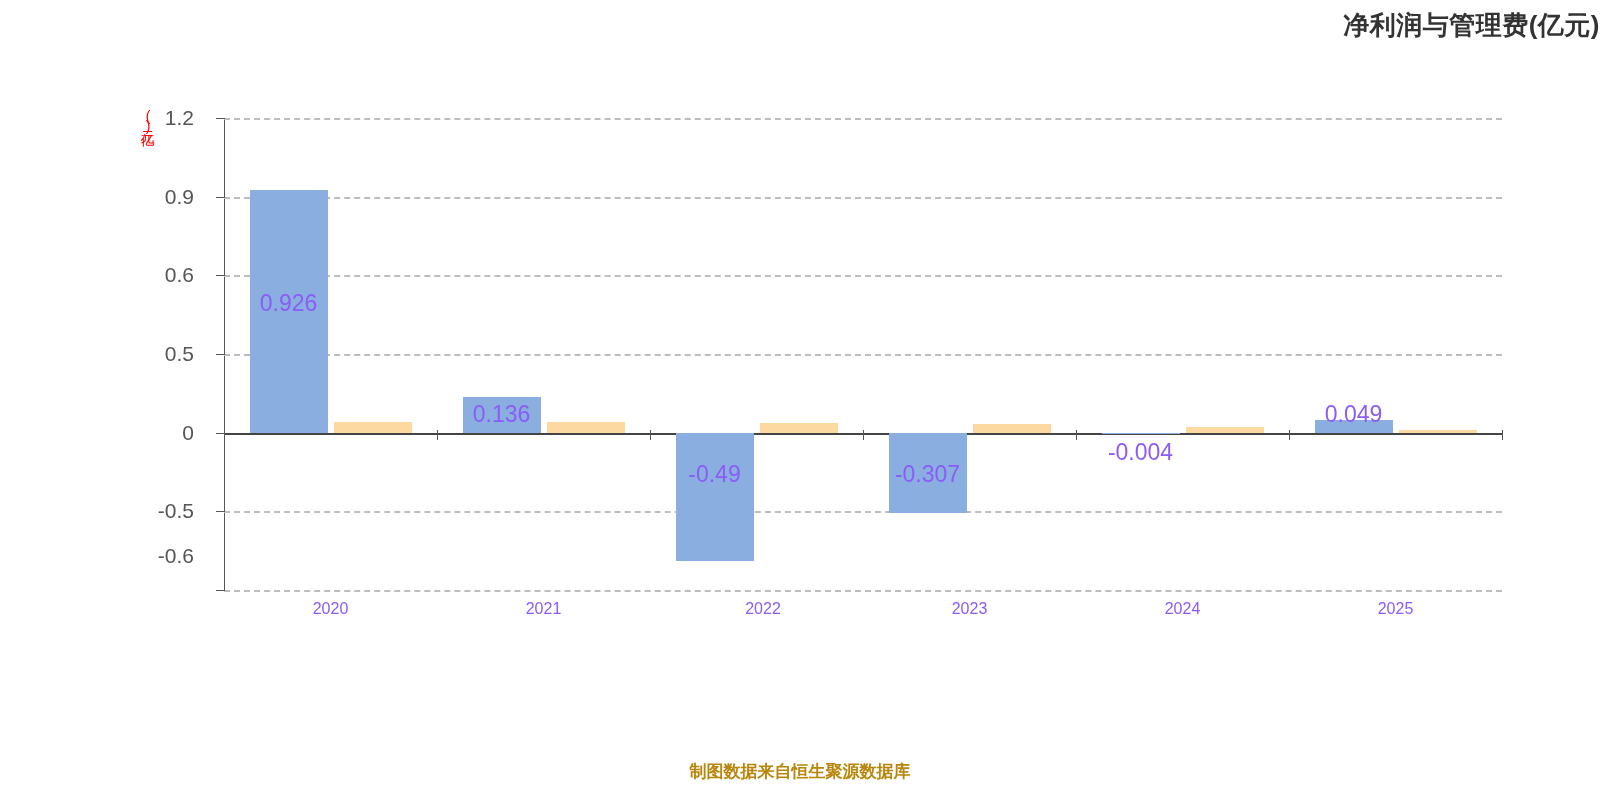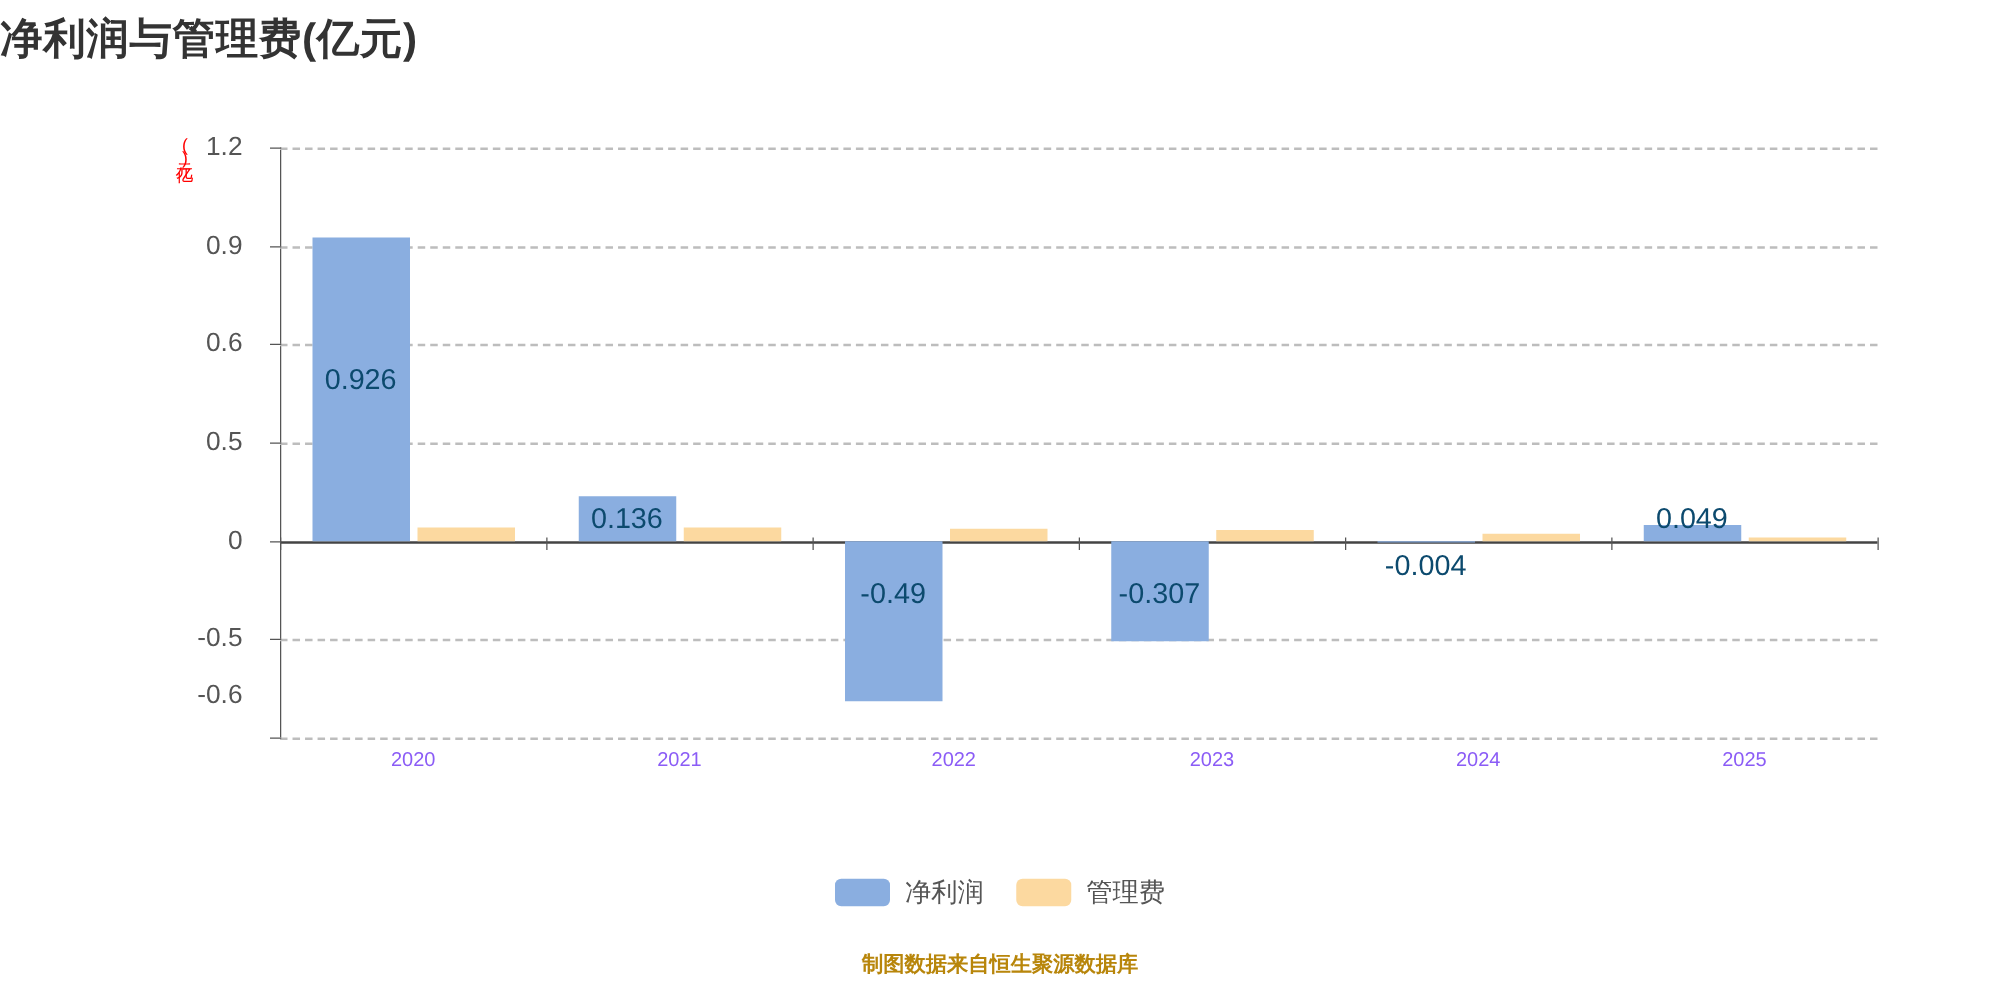--- a/index.html
+++ b/index.html
@@ -1,21 +1,21 @@
 <!DOCTYPE html>
 <html><head>
 <meta charset="utf-8">
 <style>
   html,body{margin:0;padding:0;background:#ffffff;}
   body{width:1600px;height:800px;overflow:hidden;font-family:"Liberation Sans","DejaVu Sans",sans-serif;}
   .chart-root{position:relative;width:1600px;height:800px;background:#fff;}
 
   .chart-title{
-    position:absolute;left:0;top:8px;width:1600px;text-align:left;
-    font-size:34px;font-weight:bold;color:#333333;letter-spacing:.5px;
+    position:absolute;left:0;top:8px;width:1600px;text-align:right;
+    font-size:26px;font-weight:bold;color:#333333;letter-spacing:.5px;
   }
 
   
   .plot{position:absolute;left:224px;top:118px;width:1278px;height:472px;}
 
   .axis-label-unit{
     position:absolute;left:141px;top:108px;
     font-size:14px;color:#ff0000;
     writing-mode:vertical-rl;text-orientation:upright;
     letter-spacing:-2px;line-height:1;
@@ -39,21 +39,21 @@
   .xtick{
     position:absolute;top:600px;font-size:16px;color:#8b5cf6;
     transform:translateX(-50%);text-align:center;
   }
 
   .bar{position:absolute;}
   .bar.profit{background:#8aaee0;}
   .bar.expense{background:#fcd9a0;}
 
   .bar-label{
-    position:absolute;font-size:23px;color:#0c4a6e;
+    position:absolute;font-size:23px;color:#8b5cf6;
     white-space:nowrap;transform:translateX(-50%);
   }
 
   .legend{
     position:absolute;left:0;top:700px;width:1600px;
     display:flex;justify-content:center;align-items:center;gap:26px;
   }
   .legend-item{display:flex;align-items:center;gap:12px;}
   .legend-swatch{width:44px;height:22px;border-radius:5px;}
   .legend-swatch.profit{background:#8aaee0;}
@@ -112,30 +112,20 @@
       <div class="xtick" style="left: 969.5px;">2023</div>
       <div class="xtickmark" style="left: 1076px;"></div>
       <div class="xtick" style="left: 1182.5px;">2024</div>
       <div class="xtickmark" style="left: 1289px;"></div>
       <div class="xtick" style="left: 1395.5px;">2025</div>
       <div class="xtickmark" style="left: 1502px;"></div>
     </div>
 
   <div class="plot" id="plot"></div>
 
-  <div class="legend" id="legend">
-      <div class="legend-item">
-        <div class="legend-swatch profit"></div>
-        <div class="legend-text">净利润</div>
-      </div>
-      <div class="legend-item">
-        <div class="legend-swatch expense"></div>
-        <div class="legend-text">管理费</div>
-      </div>
-    </div>
 
   <div class="footer">制图数据来自恒生聚源数据库</div>
 <div class="bar profit" style="left: 249.5px; top: 189.849px; width: 78px; height: 242.818px;"></div>
     <div class="bar-label" style="left: 288.5px; top: 289.849px;">0.926</div>
     <div class="bar profit" style="left: 462.5px; top: 397.004px; width: 78px; height: 35.6622px;"></div>
     <div class="bar-label" style="left: 501.5px; top: 400.667px;">0.136</div>
     <div class="bar profit" style="left: 675.5px; top: 432.667px; width: 78px; height: 128.489px;"></div>
     <div class="bar-label" style="left: 714.5px; top: 460.667px;">-0.49</div>
     <div class="bar profit" style="left: 888.5px; top: 432.667px; width: 78px; height: 80.5022px;"></div>
     <div class="bar-label" style="left: 927.5px; top: 460.667px;">-0.307</div>

